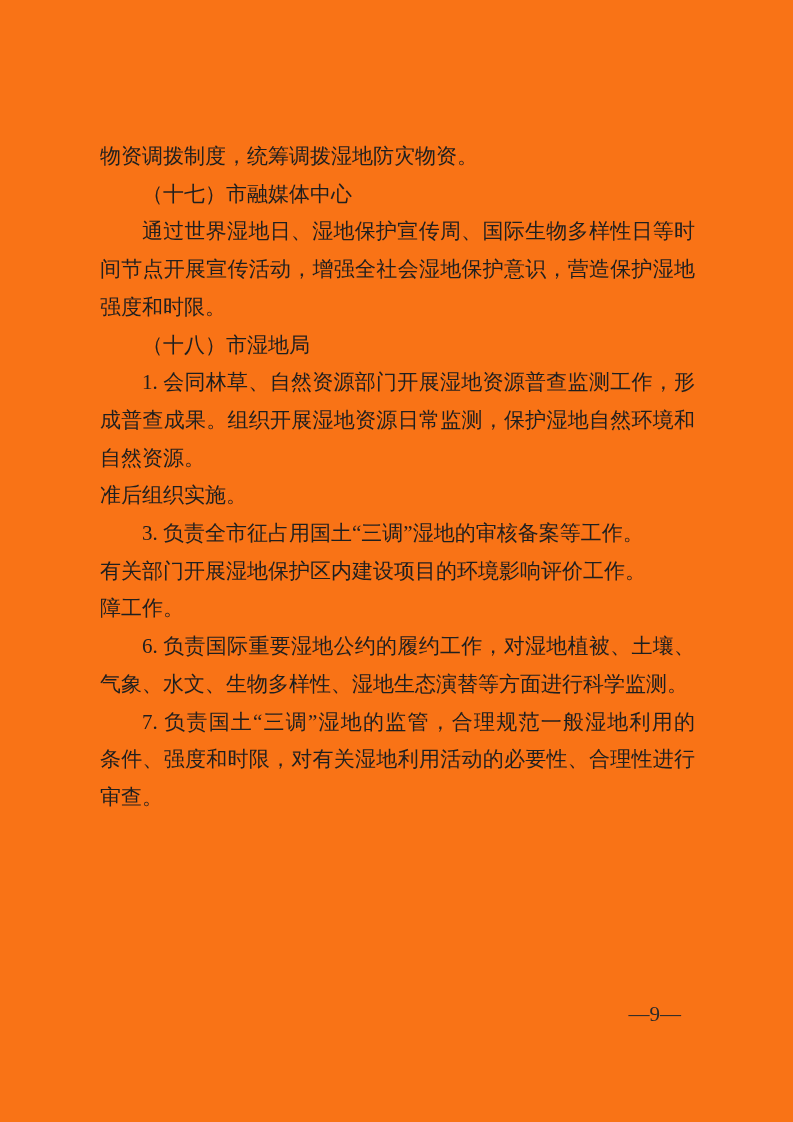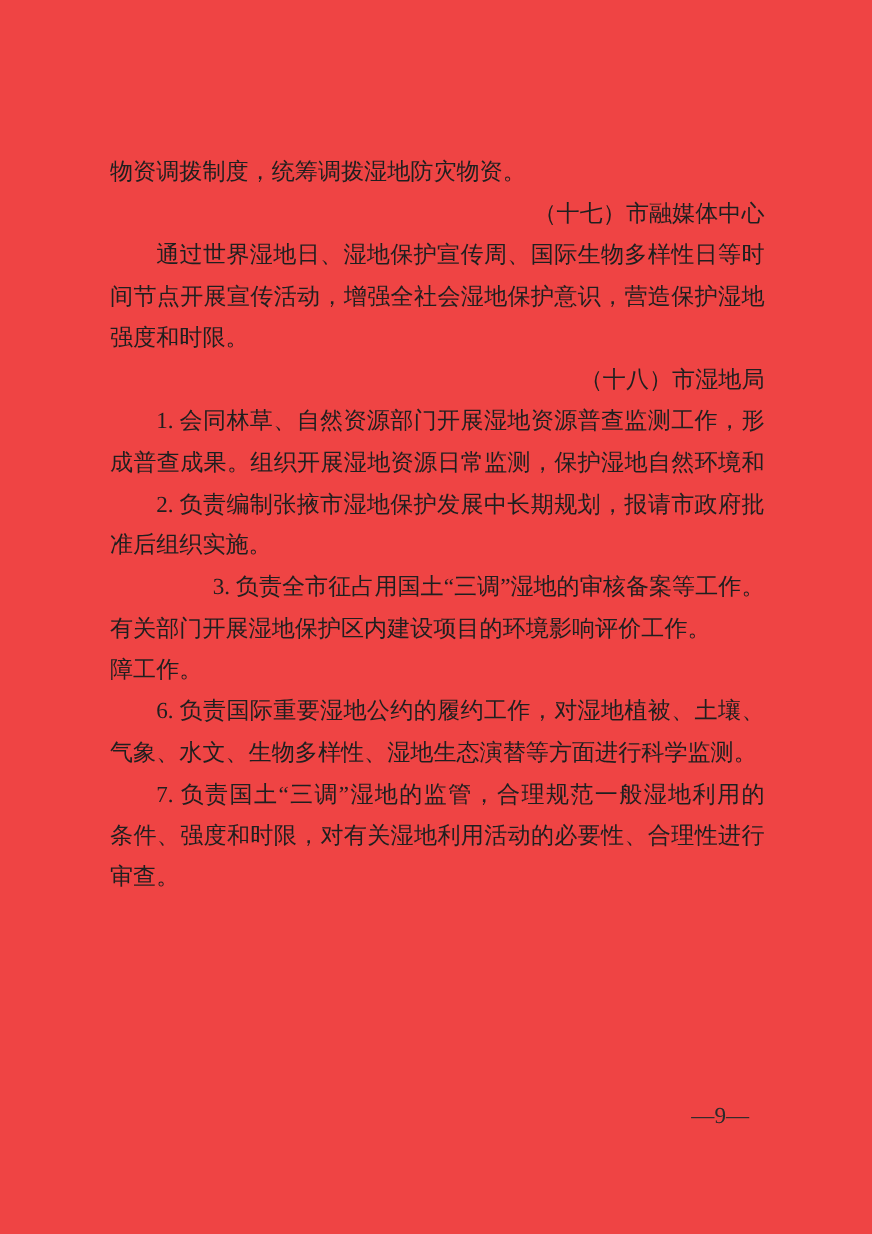--- a/index.html
+++ b/index.html
@@ -4,21 +4,21 @@
 <style>
   html, body {
     margin: 0;
     padding: 0;
     background: #ffffff;
   }
   .page {
     position: relative;
     width: 793px;
     height: 1122px;
-    background: #ef4444;
+    background: #f97316;
     overflow: hidden;
     font-family: "Liberation Serif", "DejaVu Serif", serif;
     color: #1f1f1f;
   }
   .content {
     position: absolute;
     left: 100px;
     top: 138px;
     width: 595px;
     font-size: 21px;
@@ -30,21 +30,20 @@
     text-align: left;
   }
   .line.fill {
     white-space: normal;
     text-align: justify;
     text-align-last: justify;
     text-justify: inter-character;
   }
   .line.indent {
     padding-left: 42px; 
-    text-align: right;
   }
   .page-number {
     position: absolute;
     top: 1001px;
     right: 112px;
     font-size: 21px;
     line-height: 26px;
     color: #2a2a2a;
     text-align: right;
   }
@@ -55,21 +54,21 @@
 <div class="page">
   <div class="content" id="content">
       <div class="line">物资调拨制度，统筹调拨湿地防灾物资。</div>
       <div class="line indent">（十七）市融媒体中心</div>
       <div class="line indent fill">通过世界湿地日、湿地保护宣传周、国际生物多样性日等时</div>
       <div class="line fill">间节点开展宣传活动，增强全社会湿地保护意识，营造保护湿地</div>
       <div class="line">强度和时限。</div>
       <div class="line indent">（十八）市湿地局</div>
       <div class="line indent fill">1. 会同林草、自然资源部门开展湿地资源普查监测工作，形</div>
       <div class="line fill">成普查成果。组织开展湿地资源日常监测，保护湿地自然环境和</div>
-      <div class="line indent fill">2. 负责编制张掖市湿地保护发展中长期规划，报请市政府批</div>
+      <div class="line">自然资源。</div>
       <div class="line">准后组织实施。</div>
       <div class="line indent">3. 负责全市征占用国土“三调”湿地的审核备案等工作。</div>
       <div class="line">有关部门开展湿地保护区内建设项目的环境影响评价工作。</div>
       <div class="line">障工作。</div>
       <div class="line indent fill">6. 负责国际重要湿地公约的履约工作，对湿地植被、土壤、</div>
       <div class="line">气象、水文、生物多样性、湿地生态演替等方面进行科学监测。</div>
       <div class="line indent fill">7. 负责国土“三调”湿地的监管，合理规范一般湿地利用的</div>
       <div class="line fill">条件、强度和时限，对有关湿地利用活动的必要性、合理性进行</div>
       <div class="line">审查。</div>
     </div>

